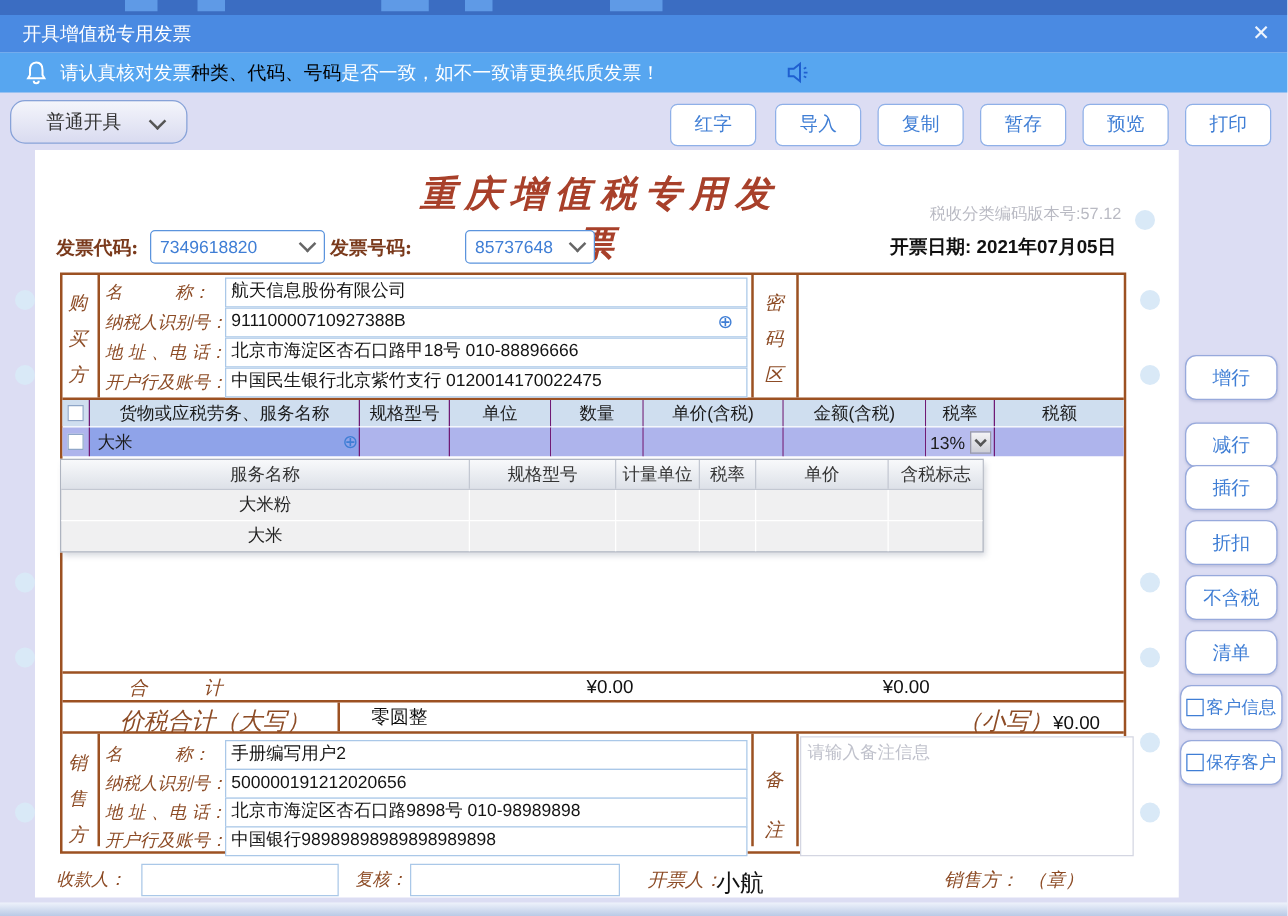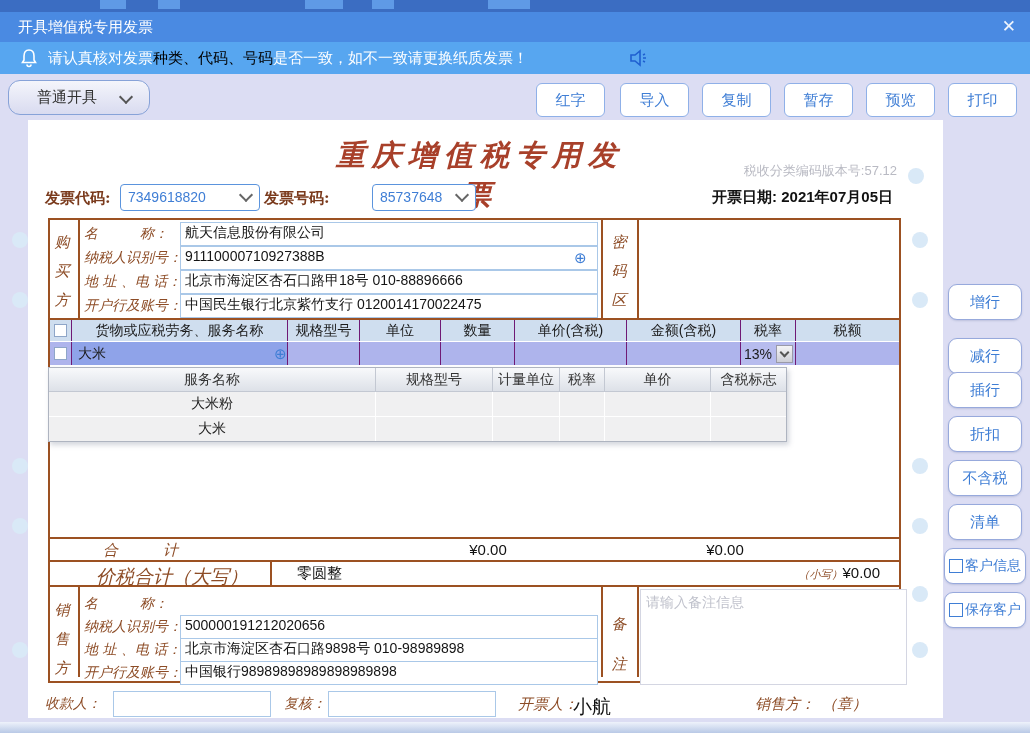--- a/index.html
+++ b/index.html
@@ -209,24 +209,25 @@
         <span style="flex:1;border-right:none;"></span>
     </div>
   </div>
 
   <span class="abs flabel" style="left:103px;top:541px;font-size:15px;">合　　　计</span>
   <span class="abs" style="left:448px;top:541px;width:80px;text-align:center;font-size:15px;color:#111;">¥0.00</span>
   <span class="abs" style="left:685px;top:541px;width:80px;text-align:center;font-size:15px;color:#111;">¥0.00</span>
 
   <span class="abs flabel" style="left:96px;top:564px;font-size:19px;">价税合计（大写）</span>
   <span class="abs" style="left:297px;top:564px;font-size:15px;color:#111;">零圆整</span>
-  <span class="abs" style="left:640px;top:564px;width:240px;text-align:right;font-size:15px;"><span class="flabel" style="font-size:11px;">（小写）</span><span style="color:#111;">¥0.00</span></span>
+  <span class="abs" style="left:640px;top:564px;width:240px;text-align:right;font-size:15px;"><span class="flabel" style="font-size:19px;">（小写）</span><span style="color:#111;">¥0.00</span></span>
 
   <div class="abs vlabel" style="left:54px;top:596px;">销售方</div>
   <span class="abs flabel" style="left:84px;top:595px;">名　　　称：</span>
+  <div class="abs finput" style="left:180px;top:592px;width:408px;"><span>手册编写用户2</span></div>
   <span class="abs flabel" style="left:84px;top:618px;">纳税人识别号：</span>
   <div class="abs finput" style="left:180px;top:615px;width:408px;"><span>500000191212020656</span></div>
   <span class="abs flabel" style="left:84px;top:641px;">地 址 、电 话：</span>
   <div class="abs finput" style="left:180px;top:638px;width:408px;"><span>北京市海淀区杏石口路9898号 010-98989898</span></div>
   <span class="abs flabel" style="left:84px;top:664px;">开户行及账号：</span>
   <div class="abs finput" style="left:180px;top:661px;width:408px;"><span>中国银行98989898989898989898</span></div>
   <div class="abs vlabel" style="left:611px;top:604px;line-height:40px;">备注</div>
   <div class="abs" style="left:640px;top:589px;width:255px;height:88px;background:#fff;border:1px solid #d4d6e2;padding:3px 5px;">
     <span class="ph">请输入备注信息</span>
   </div>

